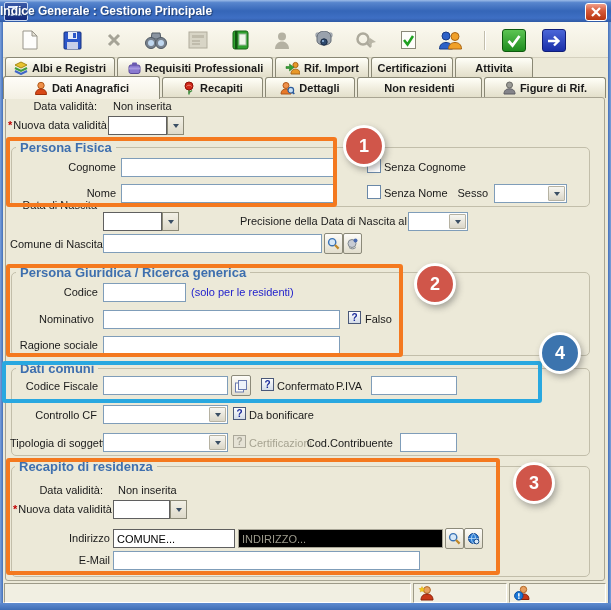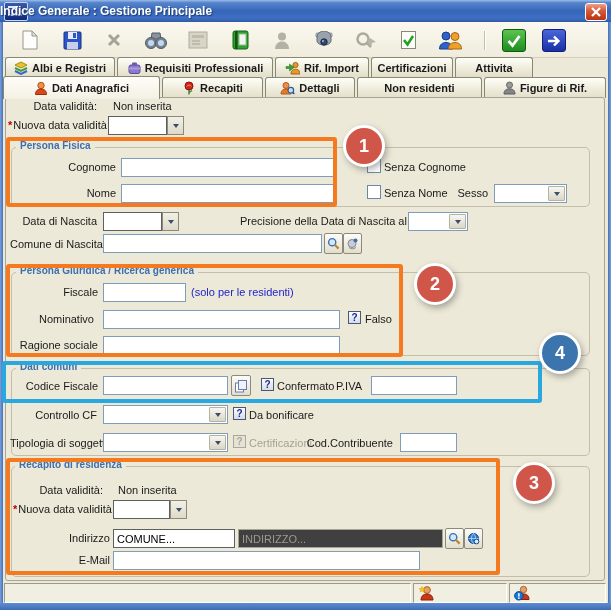--- a/index.html
+++ b/index.html
@@ -31,31 +31,31 @@
   
   .tab{position:absolute;height:20px;box-sizing:border-box;border:1px solid #8A8875;border-bottom:none;
     border-radius:3px 3px 0 0;background:linear-gradient(#FFFFF8,#EDEADA 60%,#E2DEC9);
     display:flex;align-items:center;justify-content:center;gap:4px;font-weight:bold;cursor:default}
   .tab.row2{top:77px;height:21px}
   .tab.active{top:76px;height:23px;z-index:3;background:linear-gradient(#FEFDF8,#F3F0E3)}
   
   .page{position:absolute;left:5px;top:97px;width:600px;height:484px;box-sizing:border-box;
     border:1px solid #A9A593;border-radius:0 3px 3px 3px;background:#ECE9D8;z-index:1}
   .grp{position:absolute;box-sizing:border-box;border:1px solid #C2BEAA;border-radius:5px;z-index:1}
-  .legend{position:absolute;z-index:2;background:#ECE9D8;padding:0 4px;color:#3E6FAE;font-weight:bold;font-size:10px;white-space:nowrap}
+  .legend{position:absolute;z-index:2;background:#ECE9D8;padding:0 4px;color:#3E6FAE;font-weight:bold;font-size:13px;white-space:nowrap}
   
   .lbl{position:absolute;z-index:2;white-space:nowrap}
   .lbl.r{text-align:right}
   .req{color:#C00000;font-weight:bold;margin-right:1px}
   .blue-note{color:#2222CC}
   .dim{color:#A6A391}
   .txt{position:absolute;z-index:2;box-sizing:border-box;height:19px;border:1px solid #7F9DB9;background:#fff;
     font:11px "Liberation Sans",sans-serif;padding:0 3px;outline:none}
   .txt.dark{border-color:#5F5F5F}
-  .txt.dis{background:#404040;color:#9C9A8C;border-color:#A8A596}
+  .txt.dis{background:#000000;color:#9C9A8C;border-color:#A8A596}
   .combo{position:absolute;z-index:2;box-sizing:border-box;height:19px;border:1px solid #7F9DB9;background:#fff}
   .combo-btn{position:absolute;right:1px;top:1px;bottom:1px;width:15px;
     background:linear-gradient(#F7F6F1,#DAD6C8);border:1px solid #B6B2A2;border-radius:1px;
     display:flex;align-items:center;justify-content:center}
   .dropbtn{position:absolute;z-index:2;box-sizing:border-box;width:17px;height:19px;
     background:linear-gradient(#F2F0E6,#DEDACA);border:1px solid #8C8A78;display:flex;align-items:center;justify-content:center}
   .tri{width:0;height:0;border:3.5px solid transparent;border-top:4.5px solid #3A4E64;margin-top:4px}
   .chk{position:absolute;z-index:2;width:12px;height:12px;background:#fff;border:1px solid #6A88A8}
   .help{position:absolute;z-index:2;width:13px;height:13px;box-sizing:border-box;text-align:center;line-height:12px;
     background:linear-gradient(#FDFDFD,#D4DCE8);border:1px solid #4A5878;color:#1A2A9A;font-weight:bold;font-size:10px}
@@ -272,21 +272,21 @@
   <input class="txt" style="left: 121px; top: 184px; width: 215px;">
   <span class="chk" style="left:367px;top:185px"></span>
   <div class="lbl" style="left:384px;top:187px">Senza Nome</div>
   <div class="lbl r" style="left:440px;top:187px;width:48px">Sesso</div>
   <div class="combo" style="left:494px;top:184px;width:73px">
       <span class="combo-btn">
         <span class="tri"></span>
       </span>
     </div>
 
-  <div class="lbl r" style="left:10px;top:215px;width:87px">Data di Nascita</div>
+  <div class="lbl r" style="left:10px;top:199px;width:87px">Data di Nascita</div>
   <input class="txt dark" style="left: 103px; top: 212px; width: 59px;">
   <button class="dropbtn" style="left:162px;top:212px">
       <span class="tri"></span>
     </button>
   <div class="lbl r" style="left:240px;top:215px;width:163px">Precisione della Data di Nascita al</div>
   <div class="combo" style="left:408px;top:212px;width:60px">
       <span class="combo-btn">
         <span class="tri"></span>
       </span>
     </div>
@@ -301,21 +301,21 @@
   <div class="sbtn" style="left:343px;top:233px">
     <svg width="13" height="13" viewBox="0 0 13 13">
       <circle cx="6" cy="6.5" r="4" fill="#C8CCD4" stroke="#808890"></circle>
       <circle cx="9.5" cy="3.5" r="2" fill="#4A6AB0"></circle>
       <path d="M3 10.5c2 1.8 4.8 1.8 6.8 0" stroke="#808890" fill="none"></path>
       </svg>
   </div>
 
   <div class="grp" style="left:11px;top:272px;width:579px;height:84px"></div>
   <div class="legend" style="left:16px;top:265px">Persona Giuridica / Ricerca generica</div>
-  <div class="lbl r" style="left:10px;top:286px;width:88px">Fiscale</div>
+  <div class="lbl r" style="left:10px;top:286px;width:88px">Codice</div>
   <input class="txt" style="left: 103px; top: 283px; width: 83px;">
   <div class="lbl blue-note" style="left:191px;top:286px">(solo per le residenti)</div>
   <div class="lbl r" style="left:6px;top:313px;width:88px">Nominativo</div>
   <input class="txt" style="left: 103px; top: 310px; width: 237px;">
   <span class="help" style="left:348px;top:311px">?</span>
   <div class="lbl" style="left:365px;top:313px">Falso</div>
   <div class="lbl r" style="left:10px;top:339px;width:88px">Ragione sociale</div>
   <input class="txt" style="left: 103px; top: 336px; width: 237px;">
 
   <div class="grp" style="left:11px;top:368px;width:579px;height:88px"></div>

